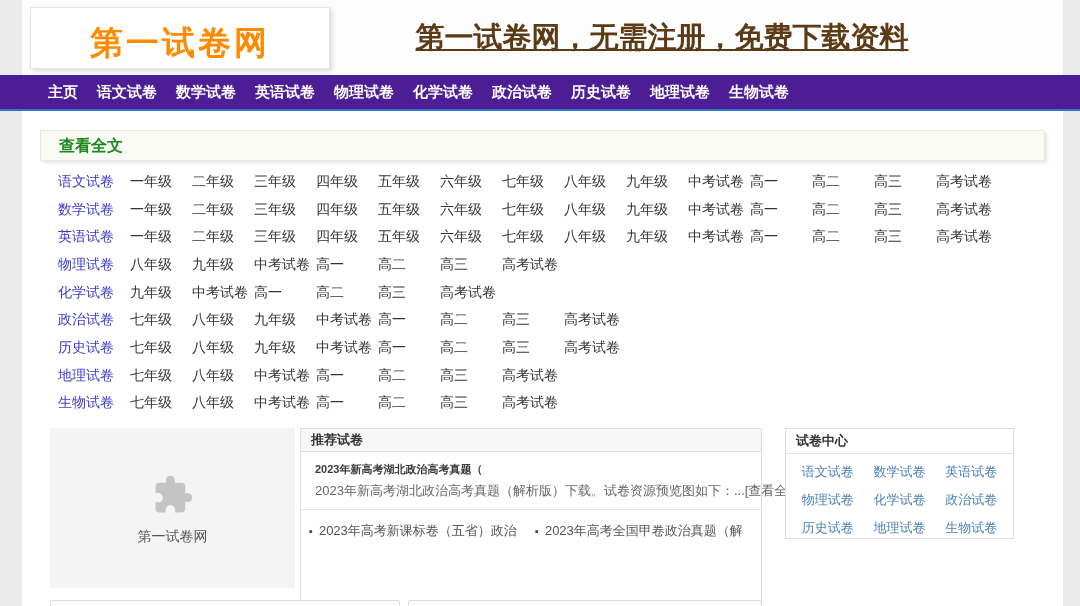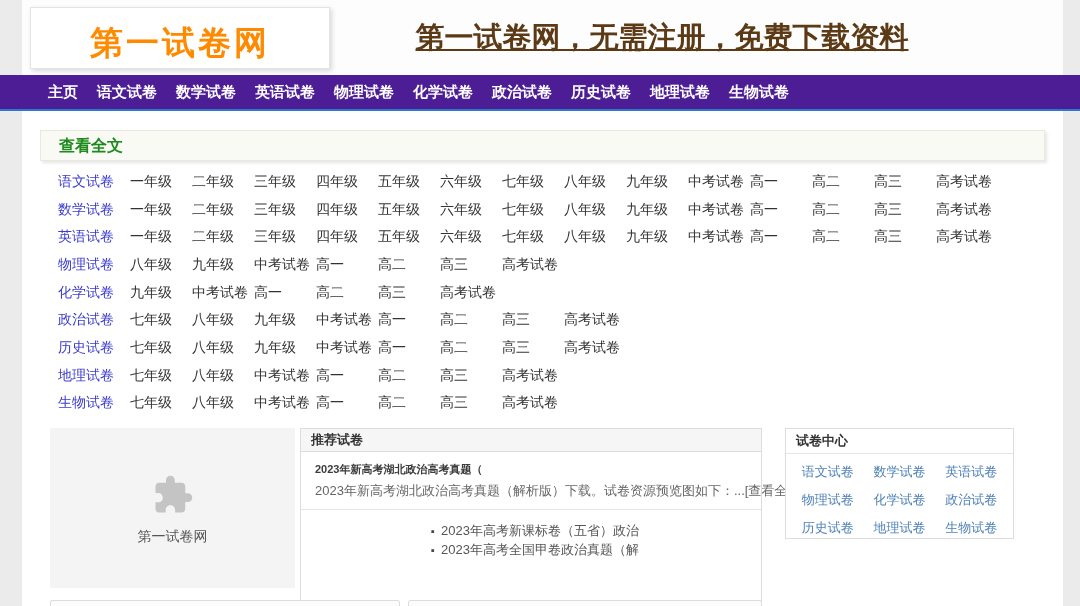--- a/index.html
+++ b/index.html
@@ -36,21 +36,21 @@
   .plugin-box { position:absolute; left:50px; top:428px; width:245px; height:160px; background:#f4f4f4;
                 text-align:center; color:#555; }
   .plugin-box svg { margin-top:46px; }
   .plugin-msg { margin-top:8px; font-size:14px; }
 
   .rec-panel { position:absolute; left:300px; top:428px; width:462px; height:216px; border:1px solid #ddd; background:#fff; }
   .rec-header { height:23px; background:#f6f6f6; border-bottom:1px solid #ddd; font-size:13px; font-weight:bold;
                 color:#333; line-height:22px; padding-left:10px; }
   .rec-title { font-size:11px; font-weight:bold; color:#3c3c3c; margin:10px 10px 5px 14px; cursor:pointer; white-space:nowrap; }
   .rec-sum { font-size:13px; color:#666; margin:0 10px 9px 14px; white-space:nowrap; }
-  .rec-list { display:grid; grid-template-columns:1fr; border-top:1px solid #e5e5e5; padding:12px 0 12px 8px; row-gap:1px;text-align:center; }
+  .rec-list { display:grid; grid-template-columns:1fr 1fr; border-top:1px solid #e5e5e5; padding:12px 0 12px 8px; row-gap:1px; }
   .rec-item { font-size:13px; color:#555; cursor:pointer; white-space:nowrap; }
   .rec-item::before { content:"▪"; color:#444; font-size:11px; margin-right:6px; }
 
   .center-panel { position:absolute; left:785px; top:428px; width:229px; height:111px; border:1px solid #ddd; background:#fff; }
   .pc-header { height:25px; line-height:24px; font-size:13px; font-weight:bold; color:#333; padding-left:10px;
                border-bottom:1px solid #e5e5e5; }
   .pc-grid { display:grid; grid-template-columns:repeat(3,1fr); padding:4px 6px; }
   .pc-link { height:28px; line-height:28px; text-align:center; font-size:13px; color:#4f82b8; cursor:pointer; }
 
   .peek { position:absolute; top:600px; height:12px; border:1px solid #ddd; background:#fcfcfc; border-radius:2px 2px 0 0; }

